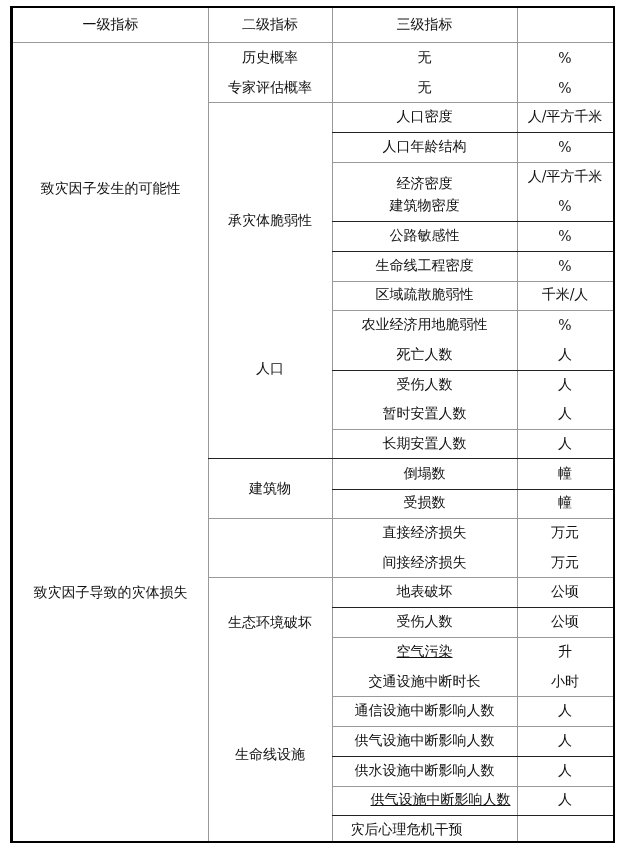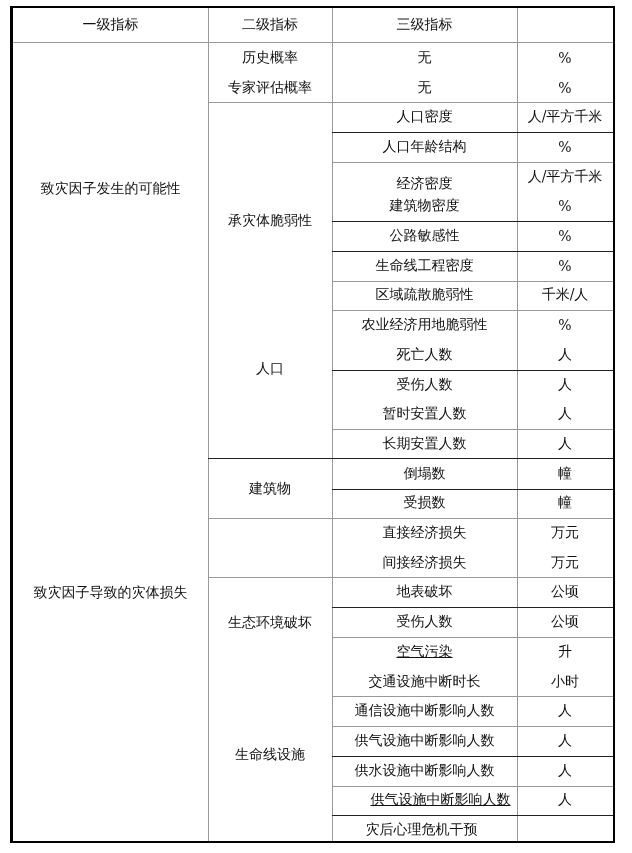--- a/index.html
+++ b/index.html
@@ -106,16 +106,16 @@
       <div class="hline" style="left: 319px; right: 0px; top: 718px;"></div>
       <div class="cell" style="left: 319px; top: 718.1px; width: 185px; height: 29.7px;">供气设施中断影响人数</div>
       <div class="cell" style="left: 504px; top: 718.1px; width: 96px; height: 29.7px;">人</div>
       <div class="hline dark" style="left: 319px; right: 0px; top: 748px;"></div>
       <div class="cell" style="left: 319px; top: 747.8px; width: 185px; height: 29.7px;">供水设施中断影响人数</div>
       <div class="cell" style="left: 504px; top: 747.8px; width: 96px; height: 29.7px;">人</div>
       <div class="hline" style="left: 319px; right: 0px; top: 778px;"></div>
       <div class="cell" style="left: 335px; top: 777.5px; width: 185px; height: 29.7px; text-decoration: underline;">供气设施中断影响人数</div>
       <div class="cell" style="left: 504px; top: 777.5px; width: 96px; height: 29.7px;">人</div>
       <div class="hline dark" style="left: 319px; right: 0px; top: 807px;"></div>
-      <div class="cell" style="left: 316px; top: 807.2px; width: 185px; height: 29.7px;">灾后心理危机干预</div>
+      <div class="cell" style="left: 301px; top: 807.2px; width: 185px; height: 29.7px;">灾后心理危机干预</div>
       <div class="cell" style="left: 504px; top: 807.2px; width: 96px; height: 29.7px;"></div>
     </div>
 </div>
 
 </body></html>

